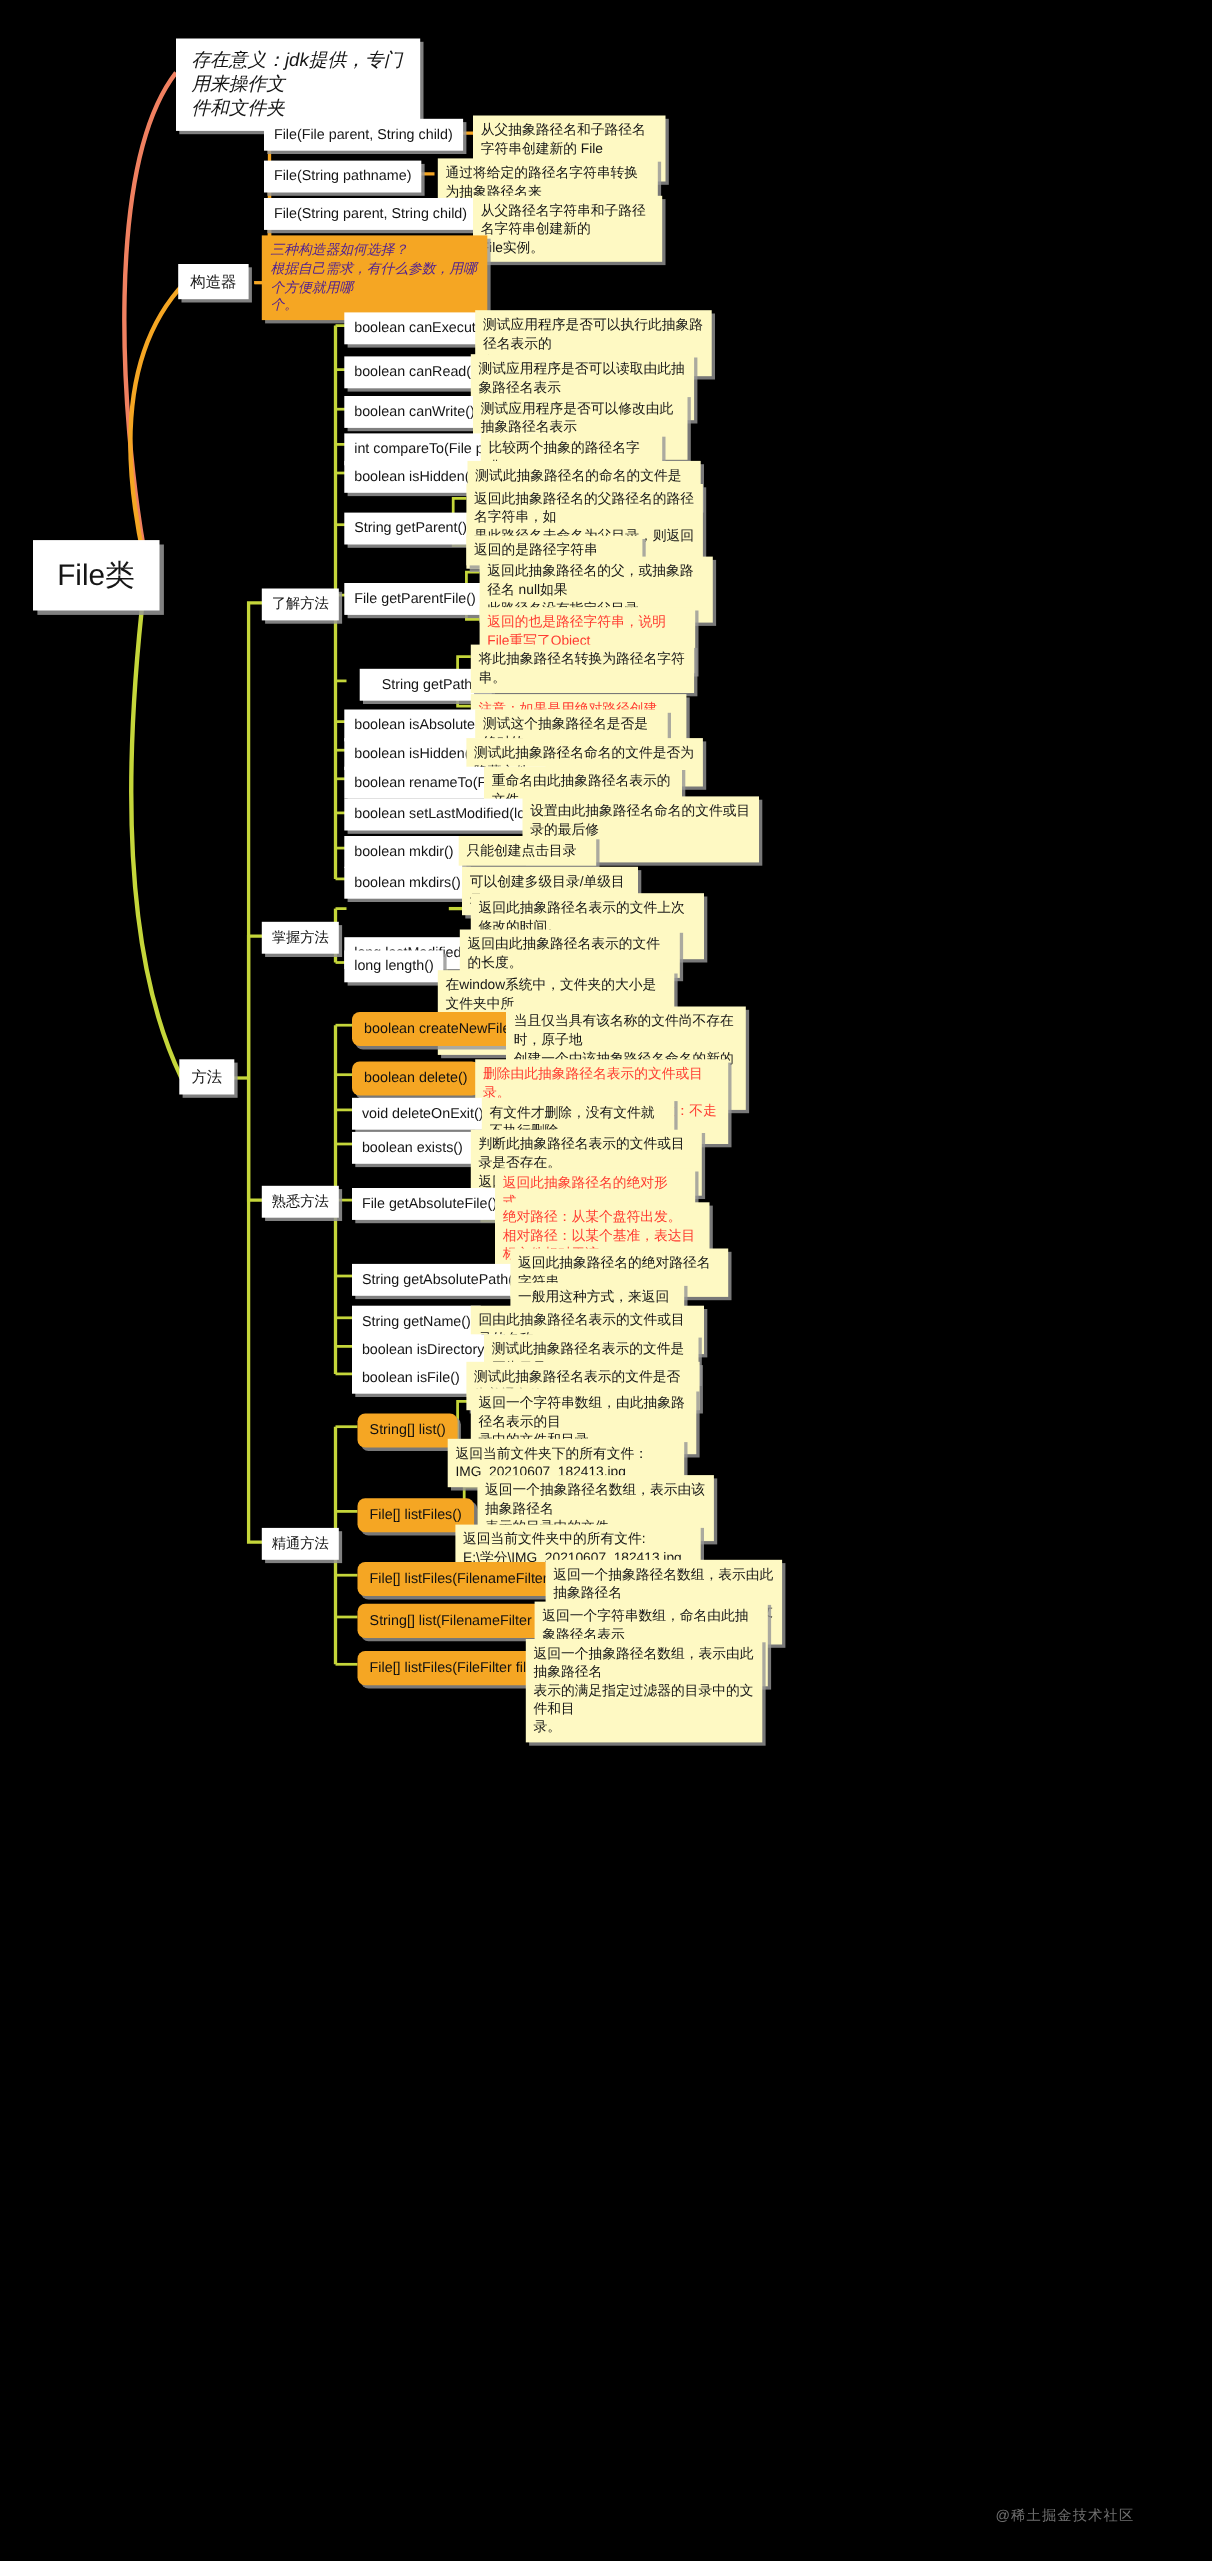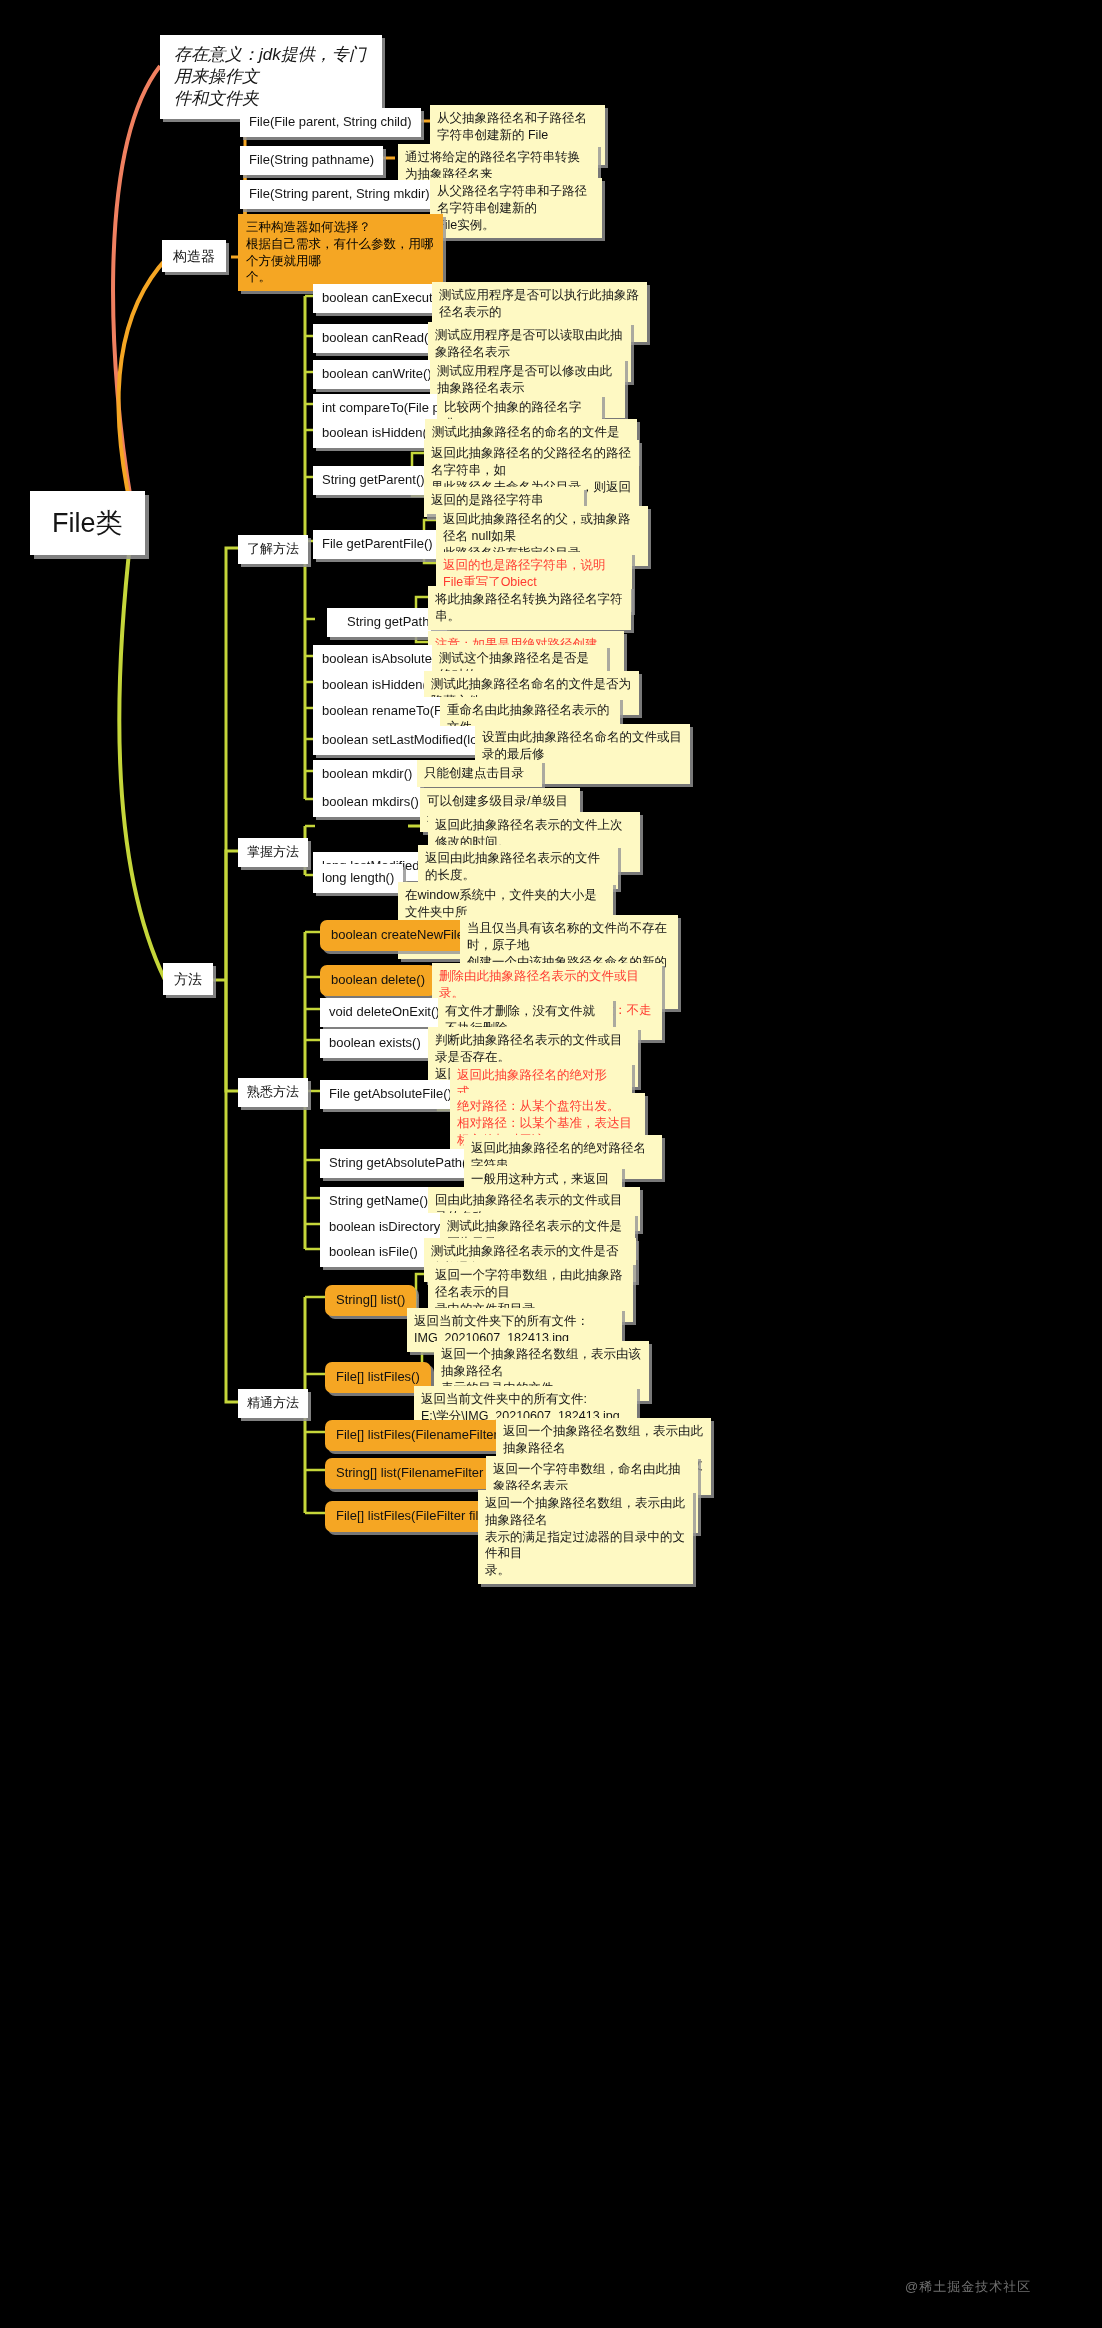--- a/index.html
+++ b/index.html
@@ -53,24 +53,25 @@
   }
   .node.desc {
     background: #fef9c3;
     font-size: 12.5px;
     line-height: 1.34;
     padding: 5px 7px;
     box-shadow: 3px 3px 0 rgba(150,150,150,0.8);
   }
   .node.note-orange {
     background: #f5a623;
-    color: #000000;
+    color: #4c1d95;
     font-size: 12.5px;
     line-height: 1.34;
     box-shadow: 3px 3px 0 rgba(150,150,150,0.8);
+    font-style: italic;
   }
   .node.pill {
     background: #f5a623;
     color: #111;
     border-radius: 7px;
     font-size: 13px;
     padding: 7px 11px;
     white-space: nowrap;
     box-shadow: 3px 3px 0 rgba(150,150,150,0.8);
   }
@@ -208,21 +209,21 @@
   <div class="node mid" style="left:162px; top:240px;">构造器</div>
 
   <div class="node code" style="left:240px; top:108px;">File(File parent, String child)</div>
   <div class="node desc" style="left:430px; top:105px; width:175px;">从父抽象路径名和子路径名字符串创建新的 File
 实例。</div>
 
   <div class="node code" style="left:240px; top:146px;">File(String pathname)</div>
   <div class="node desc" style="left:398px; top:144px; width:200px;">通过将给定的路径名字符串转换为抽象路径名来
 创建新的 File实例。</div>
 
-  <div class="node code" style="left:240px; top:180px;">File(String parent, String mkdir)</div>
+  <div class="node code" style="left:240px; top:180px;">File(String parent, String child)</div>
   <div class="node desc" style="left:430px; top:178px; width:172px;">从父路径名字符串和子路径名字符串创建新的
 File实例。</div>
 
   <div class="node note-orange" style="left:238px; top:214px; width:205px;">三种构造器如何选择？
 根据自己需求，有什么参数，用哪个方便就用哪
 个。</div>
 
   <div class="node mid" style="left:163px; top:963px;">方法</div>
 
   <div class="node code" style="left:238px; top:535px;">了解方法</div>

